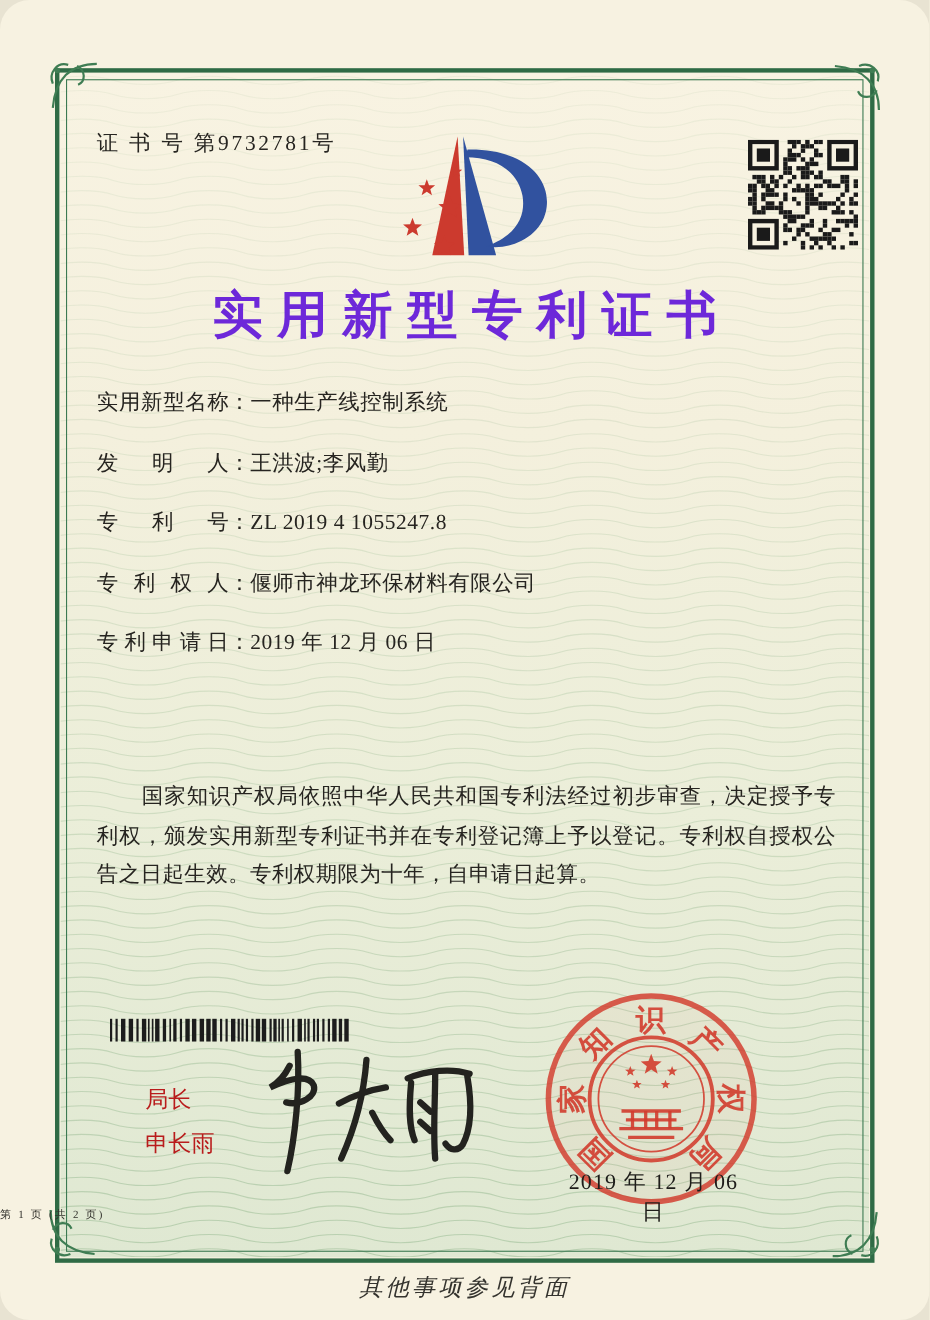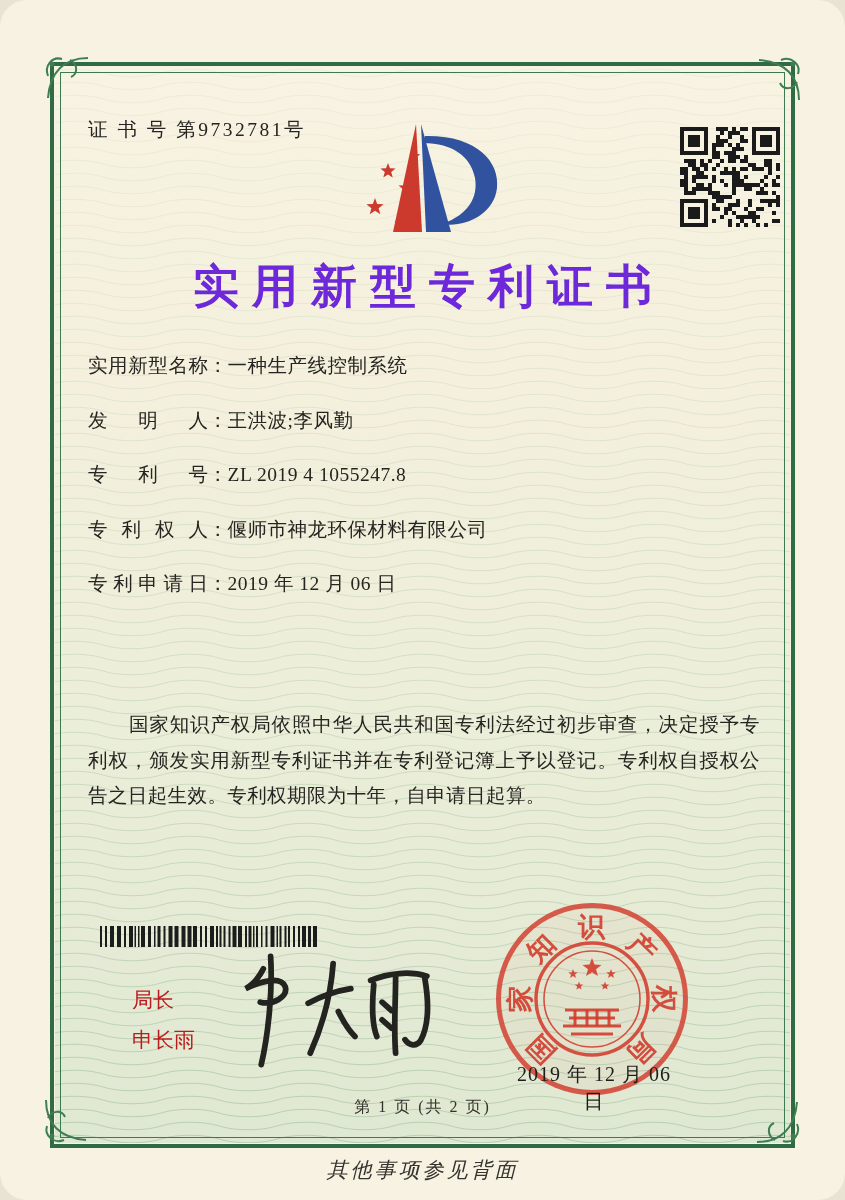--- a/index.html
+++ b/index.html
@@ -31,22 +31,22 @@
   .duty{position:absolute;left:95px;top:980px;font-size:21px;line-height:40px;
         font-family:"Liberation Sans","DejaVu Sans",sans-serif;color:#b91c1c;margin-left:37px;}
   .sig{position:absolute;left:215px;top:948px;}
   .seal{position:absolute;left:496px;top:903px;width:192px;height:192px;border-radius:50%;
         border:5.5px solid rgba(210,60,45,.82);background:rgba(225,90,70,.05);box-sizing:border-box;}
   .seal-char{position:absolute;font-size:27px;font-weight:700;color:rgba(210,60,45,.9);
         transform-origin:center;}
   .seal-emblem{position:absolute;left:26px;top:26px;}
   .seal-date{position:absolute;left:506px;top:1061px;width:176px;text-align:center;
         font-size:20px;letter-spacing:1px;color:#1e1d1a;}
-  .page-no{position:absolute;left:0;top:1097px;width:100%;text-align:center;
-        font-size:16px;letter-spacing:2px;color:#33322d;}
+  .page-no{position:absolute;left:0;top:1097px;width:100%;
+        font-size:10px;letter-spacing:2px;color:#33322d;}
   .back-note{position:absolute;left:0;top:1156px;width:100%;text-align:center;
         font-size:21px;font-style:italic;letter-spacing:3px;color:#34332e;}
 </style>
 </head>
 <body>
 
 <div class="page">
 
   <div class="inner-bg">
     <svg class="waves" id="waves" width="735" height="1076">

